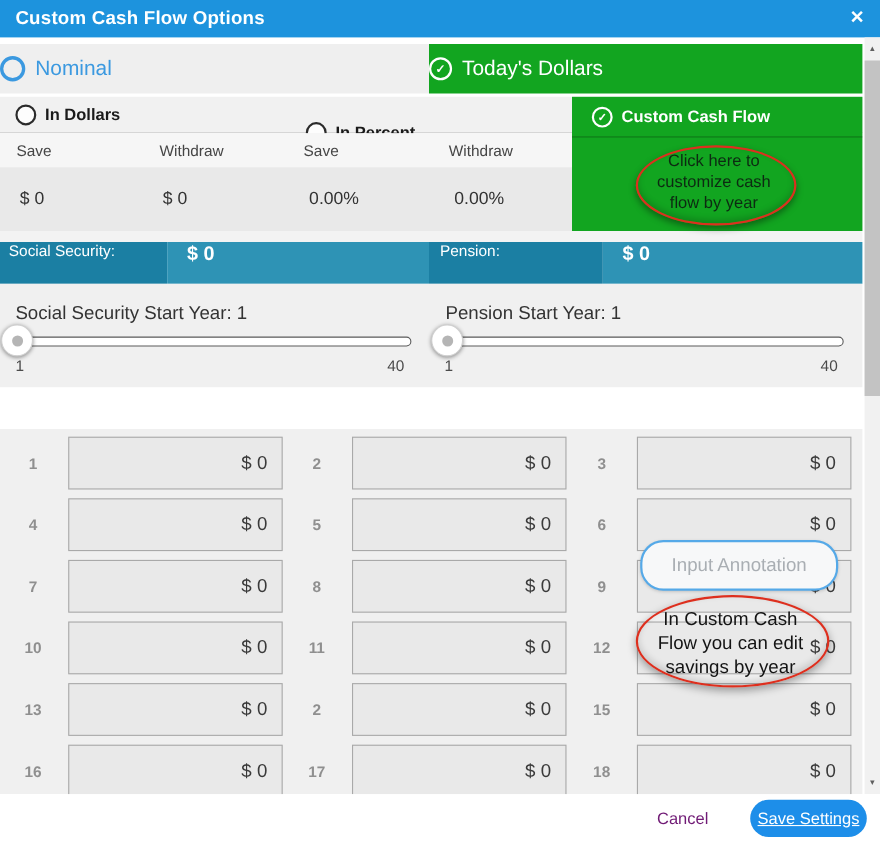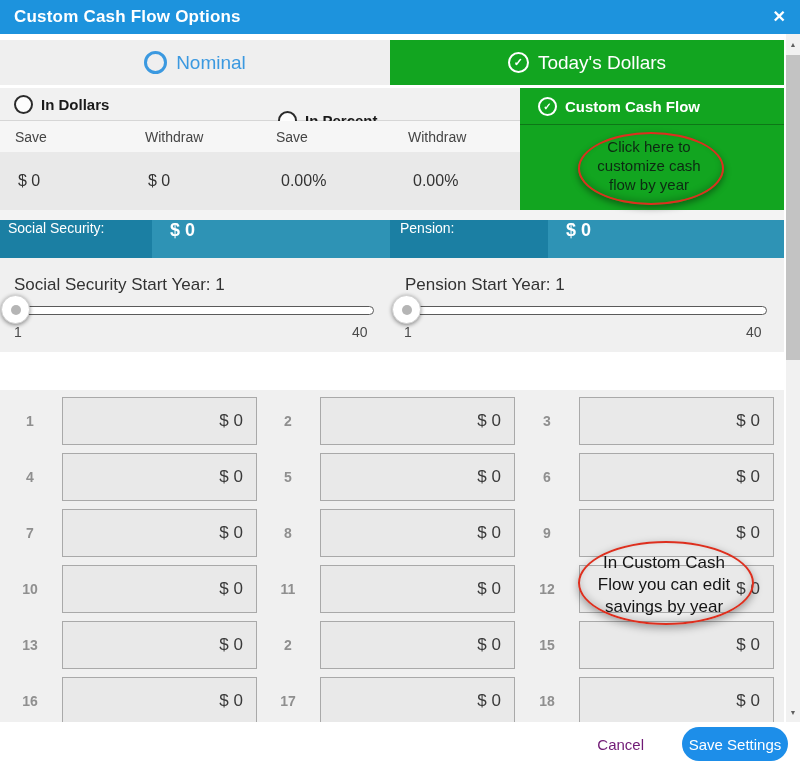--- a/index.html
+++ b/index.html
@@ -7,21 +7,21 @@
          font-family:"Liberation Sans",sans-serif;}
 
   
   .titlebar{position:absolute;left:0;top:0;width:800px;height:34px;background:#1d93dd;
             display:flex;align-items:center;justify-content:space-between;box-sizing:border-box;
             padding:0 14px;color:#fff;}
   .titlebar .title{font-size:17px;font-weight:600;letter-spacing:.2px;}
   .titlebar .close{font-size:16px;font-weight:700;cursor:pointer;line-height:1;}
 
   
-  .tab{position:absolute;top:40px;height:45px;display:flex;align-items:center;justify-content:center;
+  .tab{position:absolute;top:40px;height:45px;display:flex;align-items:center;
        gap:9px;font-size:19px;cursor:pointer;}
   .tab-nominal{left:0;width:390px;background:#efefef;color:#3b99e0;}
   .tab-today{left:390px;width:394px;background:#12a520;color:#fff;}
   .radio-blue{width:17px;height:17px;border:3px solid #3b99e0;border-radius:50%;background:transparent;}
   .check-circle{width:17px;height:17px;border:2px solid #fff;border-radius:50%;display:flex;
                 align-items:center;justify-content:center;font-size:11px;color:#fff;font-weight:700;}
 
   
   .radio-row{position:absolute;left:0;top:88px;width:784px;height:33px;background:#f1f1f1;
              border-bottom:1px solid #d6d6d6;box-sizing:border-box;}
@@ -96,21 +96,21 @@
                   justify-content:center;font-size:7px;color:#5f5f5f;cursor:pointer;}
   .sb-up{top:2px;}
   .sb-down{bottom:2px;}
   .sb-thumb{position:absolute;left:0;top:21px;width:14px;height:305px;background:#c3c3c3;cursor:pointer;}
 
   
   .footer{position:absolute;left:0;top:722px;width:800px;height:44px;background:#fff;display:flex;
           align-items:center;justify-content:flex-end;gap:38px;box-sizing:border-box;padding-right:12px;}
   .cancel{font-size:15px;color:#701a75;cursor:pointer;}
   .save-settings{width:106px;height:34px;border:none;border-radius:17px;background:#1d8ee9;color:#fff;
-                 font-size:15px;font-family:"Liberation Sans",sans-serif;cursor:pointer;}
+                 font-size:15px;font-family:"Liberation Sans",sans-serif;cursor:pointer;text-decoration:underline;}
 </style>
 </head>
 <body>
 
 <div class="stage">
 
   <div class="titlebar">
     <span class="title">Custom Cash Flow Options</span>
     <span class="close">✕</span>
   </div>
@@ -263,20 +263,21 @@
       <div class="cell" style="left: 268px; top: 288px;">
         <span class="num">17</span>
         <input type="text" value="$ 0" style="">
       </div>
       <div class="cell" style="left: 527px; top: 288px;">
         <span class="num">18</span>
         <input type="text" value="$ 0" style="">
       </div>
     </div>
 
+  <div class="input-annotation">Input Annotation</div>
   <div class="note-ellipse"></div>
   <div class="note-text">
     <div>In Custom Cash</div>
     <div>Flow you can edit</div>
     <div>savings by year</div>
   </div>
 
   <div class="scrollbar">
     <div class="sb-up">▲</div>
     <div class="sb-thumb"></div>

